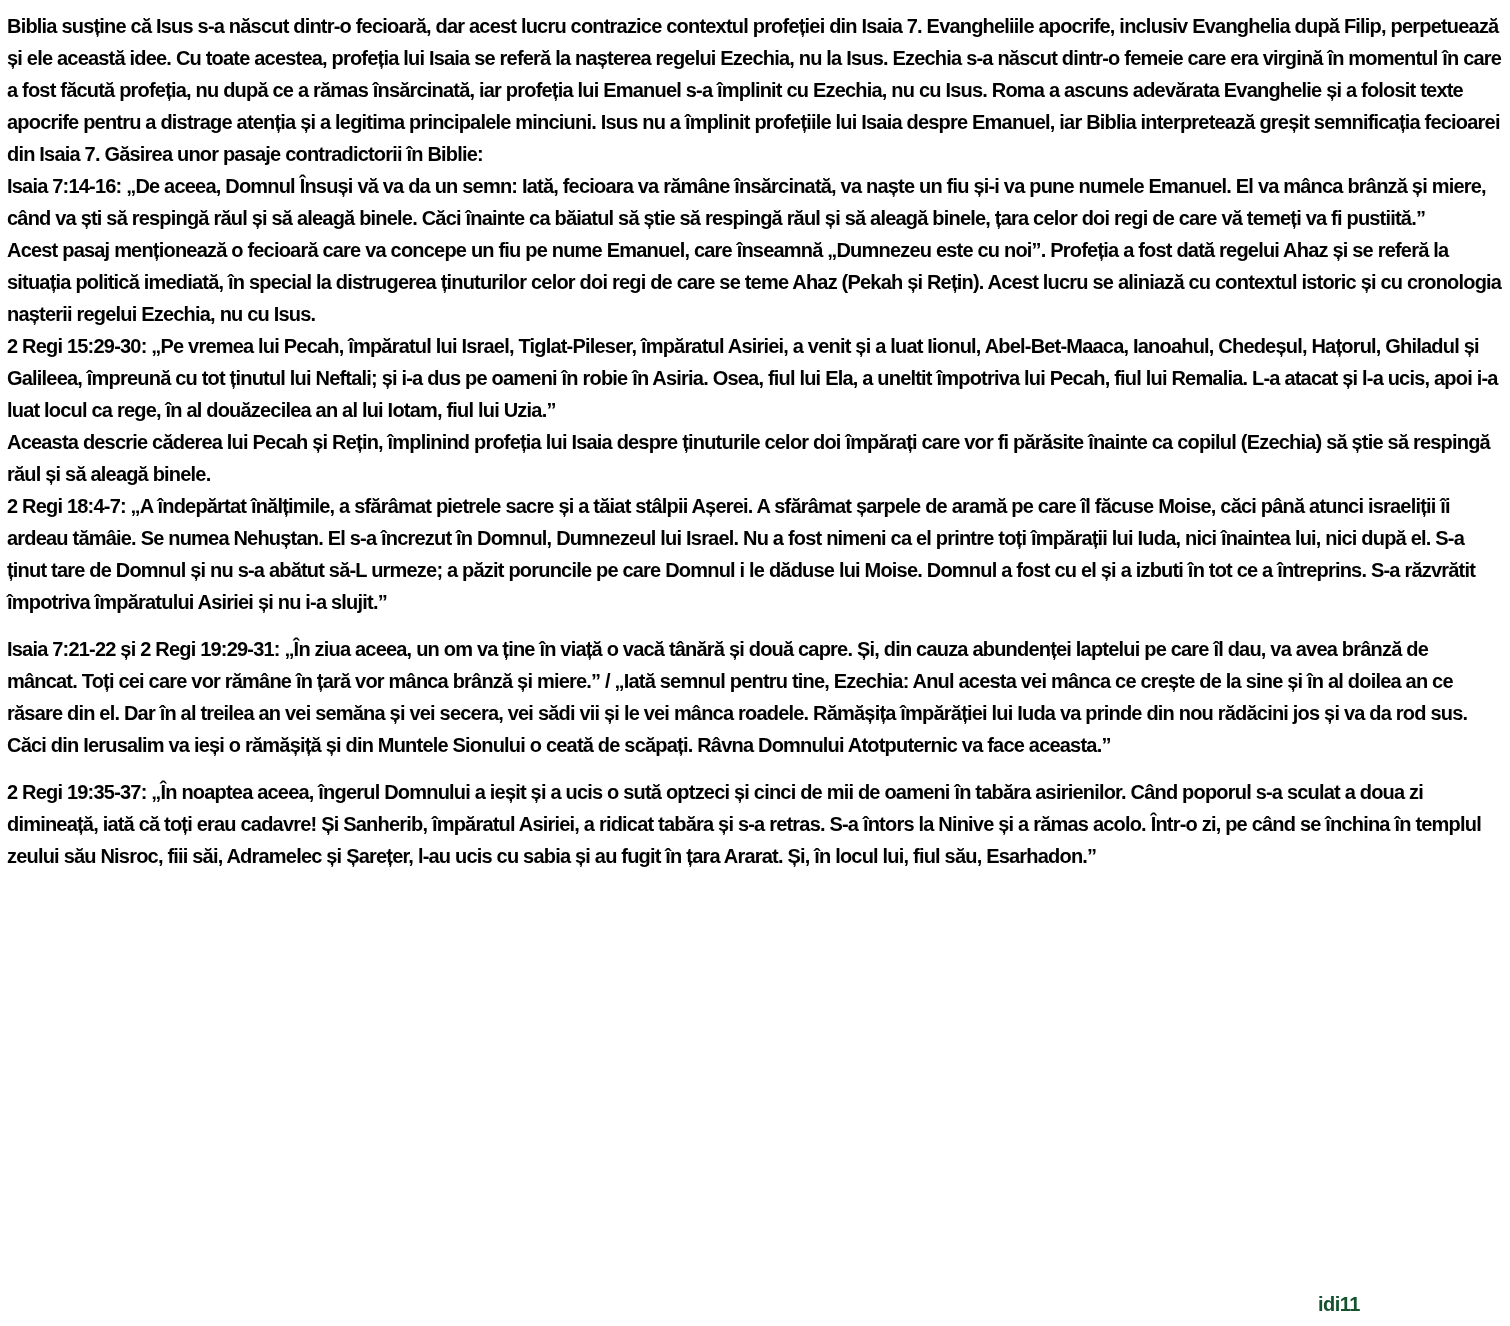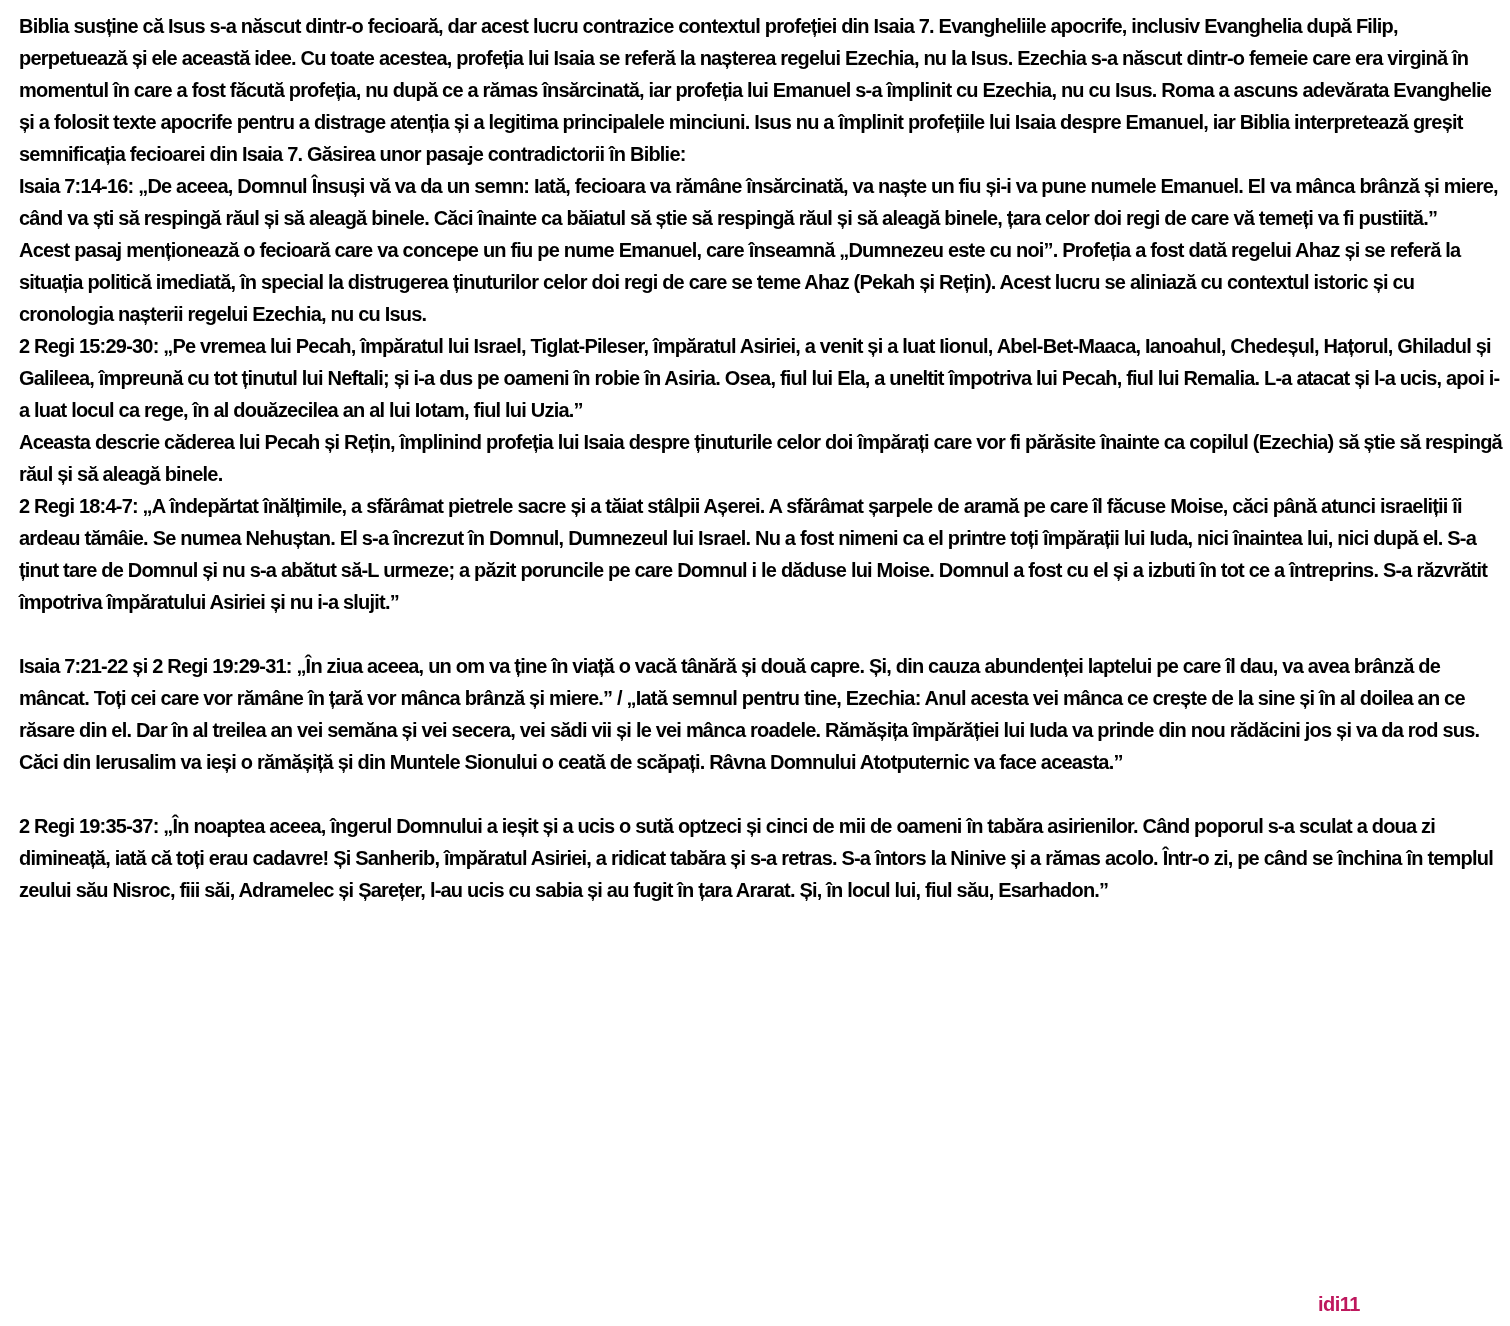--- a/index.html
+++ b/index.html
@@ -10,45 +10,45 @@
   body {
     width: 1510px;
     height: 1326px;
     overflow: hidden;
   }
   .page {
     position: relative;
     box-sizing: border-box;
     width: 1510px;
     height: 1326px;
-    padding: 10px 8px 0 19px;
+    padding: 10px 8px 0 7px;
     font-family: "Liberation Sans", "DejaVu Sans", sans-serif;
     font-weight: 700;
     font-size: 20px;
     line-height: 32px;
     letter-spacing: -0.8px;
     color: #000000;
     text-align: left;
   }
   .page p {
     margin: 0;
   }
   .page p.gap {
-    margin-top: 32px; 
+    margin-top: 15px; 
   }
   .watermark {
     position: absolute;
     left: 1318px;
     top: 1288px;
     font-family: "Liberation Sans", "DejaVu Sans", sans-serif;
     font-weight: 700;
     font-size: 20px;
     line-height: 32px;
     letter-spacing: -0.5px;
-    color: #be185d;
+    color: #14532d;
   }
 </style>
 </head>
 <body>
 
 <div class="page">
   <p>Biblia susține că Isus s-a născut dintr-o fecioară, dar acest lucru contrazice contextul profeției din Isaia 7. Evangheliile apocrife, inclusiv Evanghelia după Filip, perpetuează și ele această idee. Cu toate acestea, profeția lui Isaia se referă la nașterea regelui Ezechia, nu la Isus. Ezechia s-a născut dintr-o femeie care era virgină în momentul în care a fost făcută profeția, nu după ce a rămas însărcinată, iar profeția lui Emanuel s-a împlinit cu Ezechia, nu cu Isus. Roma a ascuns adevărata Evanghelie și a folosit texte apocrife pentru a distrage atenția și a legitima principalele minciuni. Isus nu a împlinit profețiile lui Isaia despre Emanuel, iar Biblia interpretează greșit semnificația fecioarei din Isaia 7. Găsirea unor pasaje contradictorii în Biblie:</p>
   <p>Isaia 7:14-16: „De aceea, Domnul Însuși vă va da un semn: Iată, fecioara va rămâne însărcinată, va naște un fiu și-i va pune numele Emanuel. El va mânca brânză și miere, când va ști să respingă răul și să aleagă binele. Căci înainte ca băiatul să știe să respingă răul și să aleagă binele, țara celor doi regi de care vă temeți va fi pustiită.”</p>
   <p>Acest pasaj menționează o fecioară care va concepe un fiu pe nume Emanuel, care înseamnă „Dumnezeu este cu noi”. Profeția a fost dată regelui Ahaz și se referă la situația politică imediată, în special la distrugerea ținuturilor celor doi regi de care se teme Ahaz (Pekah și Rețin). Acest lucru se aliniază cu contextul istoric și cu cronologia nașterii regelui Ezechia, nu cu Isus.</p>
   <p>2 Regi 15:29-30: „Pe vremea lui Pecah, împăratul lui Israel, Tiglat-Pileser, împăratul Asiriei, a venit și a luat Iionul, Abel-Bet-Maaca, Ianoahul, Chedeșul, Hațorul, Ghiladul și Galileea, împreună cu tot ținutul lui Neftali; și i-a dus pe oameni în robie în Asiria. Osea, fiul lui Ela, a uneltit împotriva lui Pecah, fiul lui Remalia. L-a atacat și l-a ucis, apoi i-a luat locul ca rege, în al douăzecilea an al lui Iotam, fiul lui Uzia.”</p>

